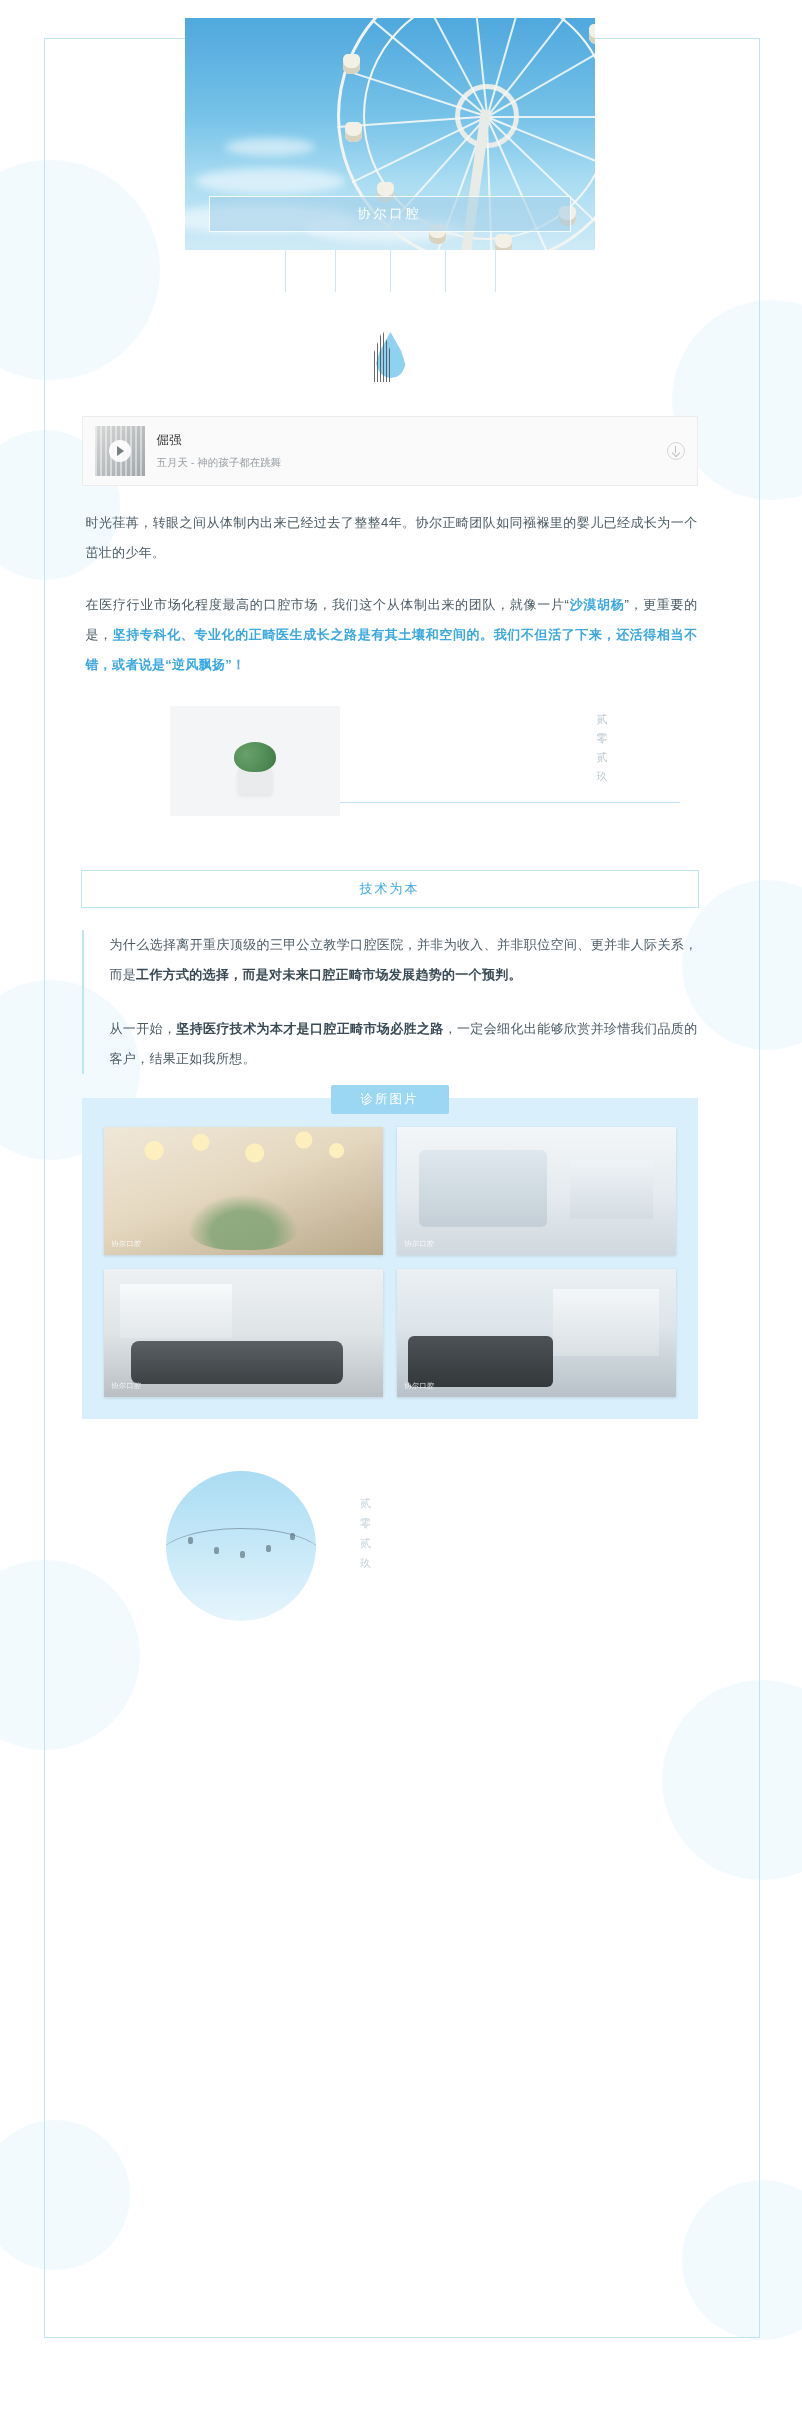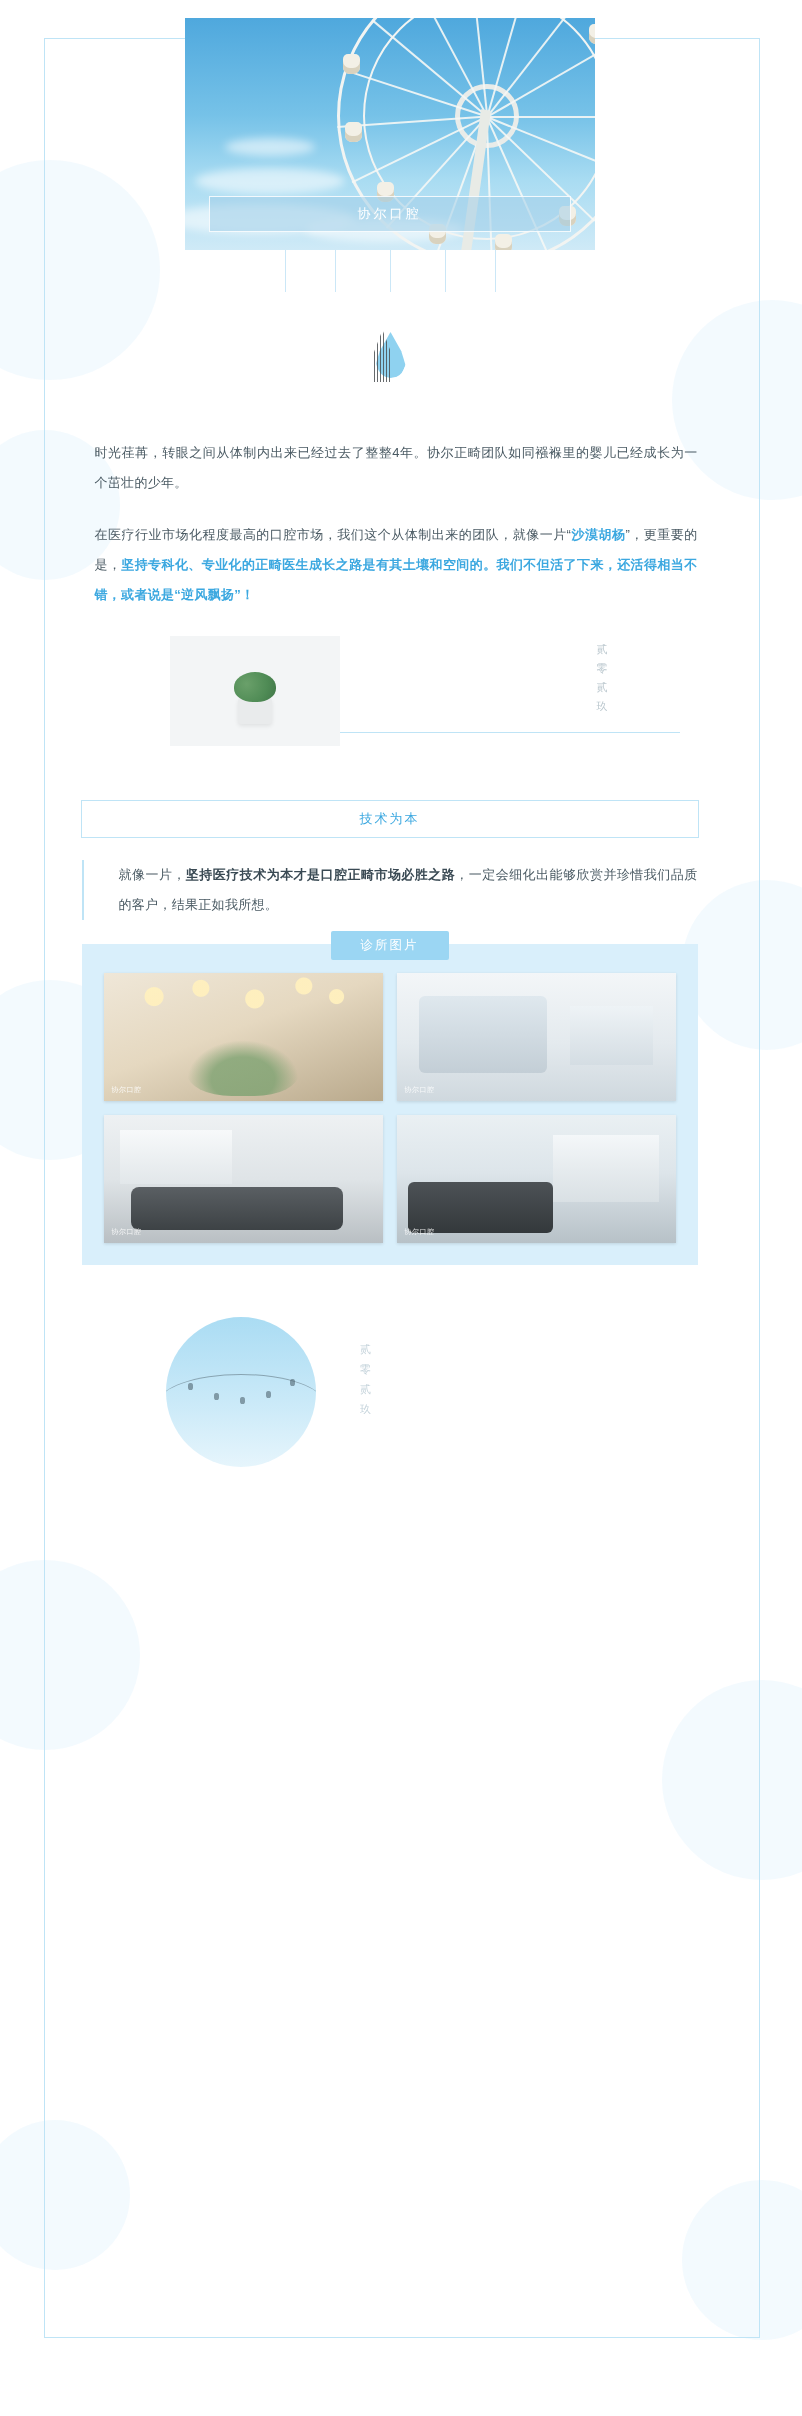--- a/index.html
+++ b/index.html
@@ -280,21 +280,21 @@
     transform: rotate(45deg);
   }
 
   
   .para-block {
     width: 616px;
     margin: 0 auto;
     padding-top: 22px;
   }
   p.para {
-    margin: 0 0 22px 13px;
+    margin: 0 0 22px 4px;
     font-size: 13px;
     line-height: 30px;
     color: #4a5a63;
     text-align: justify;
     letter-spacing: .3px;
   }
   p.para b { font-weight: bold; color: #3a4a54; }
   .hl { color: #3ca8e0; }
   .hl-b { color: #3ca8e0; font-weight: bold; }
 
@@ -592,20 +592,31 @@
     </div>
 
 
     <div class="drop-area">
       <div class="drop">
         <div class="d-shape"></div>
         <div class="stripes"></div>
       </div>
     </div>
 
+    <div class="audio-card">
+      <div class="audio-cover">
+        <div class="bars"></div>
+        <div class="play"></div>
+      </div>
+      <div class="audio-meta">
+        <div class="audio-title">倔强</div>
+        <div class="audio-sub">五月天 - 神的孩子都在跳舞</div>
+      </div>
+      <div class="audio-dl"></div>
+    </div>
 
     <div class="para-block">
       <p class="para">
         <span>时光荏苒，转眼之间从体制内出来已经过去了整整4年。协尔正畸团队如同襁褓里的婴儿已经成长为一个茁壮的少年。</span>
       </p>
       <p class="para">
         <span>在医疗行业市场化程度最高的口腔市场，我们这个从体制出来的团队，就像一片“</span><span class="hl-b">沙漠胡杨</span><span>”，更重要的是，</span><span class="hl-b">坚持专科化、专业化的正畸医生成长之路是有其土壤和空间的。我们不但活了下来，还活得相当不错，或者说是“逆风飘扬”！</span>
       </p>
     </div>
 
@@ -619,21 +630,24 @@
         <div>贰</div>
         <div>玖</div>
       </div>
       <div class="year-rule"></div>
     </div>
 
     <div class="chip-bar">技术为本</div>
 
     <div class="quote-block">
       <p class="para">
-        <span>就像一片，</span><b>坚持医疗技术为本才是口腔正畸市场必胜之路</b><span>，一定会细化出能够欣赏并珍惜我们品质的客户，结果正如我所想。</span>
+        <span>为什么选择离开重庆顶级的三甲公立教学口腔医院，并非为收入、并非职位空间、更并非人际关系，而是</span><b>工作方式的选择，而是对未来口腔正畸市场发展趋势的一个预判。</b>
+      </p>
+      <p class="para">
+        <span>从一开始，</span><b>坚持医疗技术为本才是口腔正畸市场必胜之路</b><span>，一定会细化出能够欣赏并珍惜我们品质的客户，结果正如我所想。</span>
       </p>
     </div>
 
     <div class="gallery-wrap">
       <div class="gallery-title">诊所图片</div>
       <div class="grid">
         <div class="ph p1">
           <span class="wm">协尔口腔</span>
         </div>
         <div class="ph p2">

